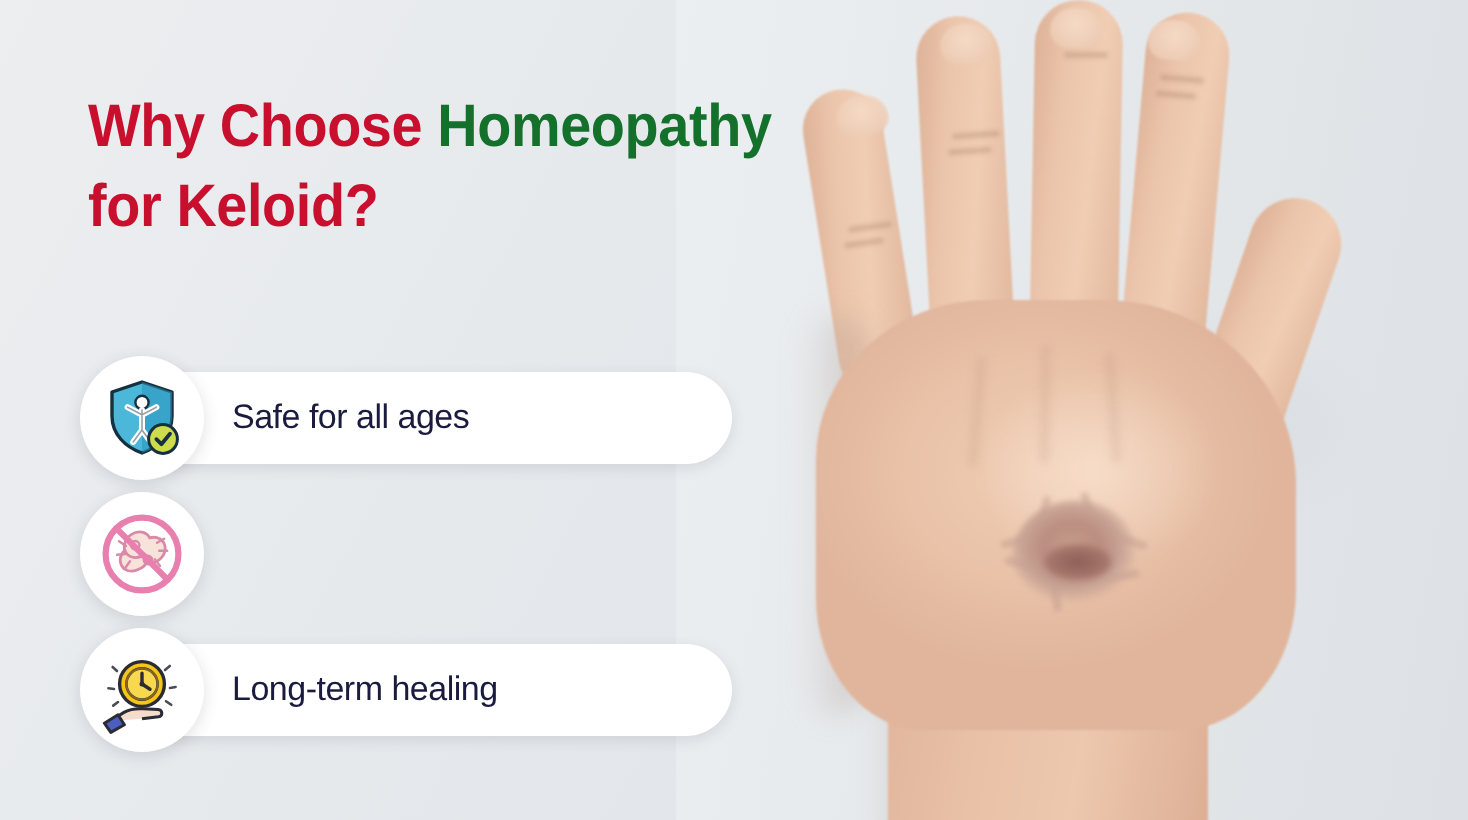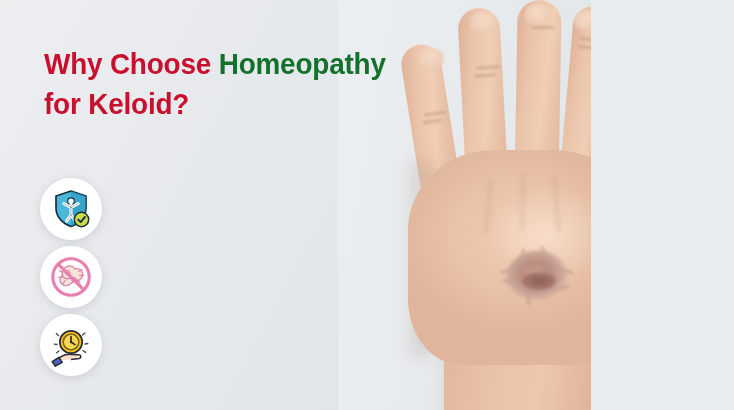--- a/index.html
+++ b/index.html
@@ -2,21 +2,21 @@
 <html><head>
 <meta charset="utf-8">
 <style>
   html,body{margin:0;padding:0;}
   body{
     width:734px;height:410px;overflow:hidden;
     font-family:"Liberation Sans",sans-serif;
     background:#e9ecef;
   }
   #banner{
-    position:relative;width:591px;height:410px;overflow:hidden;
+    position:relative;width:734px;height:410px;overflow:hidden;
     background:linear-gradient(118deg,#eceef0 0%,#e6e9ec 38%,#e2e6ea 62%,#dcdfe3 100%);
   }
 
   
   .photo-wrap{
     position:absolute;left:338px;top:0;width:396px;height:410px;
     overflow:hidden;
   }
   .photo-bg{
     position:absolute;inset:0;
@@ -236,20 +236,23 @@
   </div>
 
   <div class="headline">
     <div class="hl-line">
       <span class="c-red">Why Choose</span>
       <span class="c-green">Homeopathy</span>
     </div>
     <div class="hl-line c-red">for Keloid?</div>
   </div>
 
+  <div class="pill p1">
+    <span class="pill-label">Safe for all ages</span>
+  </div>
   <div class="icon-bubble b1">
     <svg width="42" height="42" viewBox="0 0 42 42">
       <path d="M21 3 L36 8 V20 C36 29 29.5 35.5 21 38.5 C12.5 35.5 6 29 6 20 V8 Z" fill="#4bb7d9" stroke="#17303f" stroke-width="1.7" stroke-linejoin="round"></path>
       <path d="M21 3 L36 8 V20 C36 29 29.5 35.5 21 38.5 Z" fill="#2a95bd" opacity=".55"></path>
       <circle cx="21" cy="13.2" r="3.3" fill="#ffffff" stroke="#17303f" stroke-width="1.2"></circle>
       <path d="M21 17 L21 27 M21 19.4 L13.8 15.6 M21 19.4 L28.2 15.6 M21 27 L16.6 33 M21 27 L25.4 33" stroke="#ffffff" stroke-width="3.0" stroke-linecap="round" fill="none"></path>
       <path d="M21 17 L21 27 M21 19.4 L13.8 15.6 M21 19.4 L28.2 15.6 M21 27 L16.6 33 M21 27 L25.4 33" stroke="#17303f" stroke-width=".8" stroke-linecap="round" fill="none" opacity=".45"></path>
       <circle cx="31.5" cy="31.5" r="7.2" fill="#cddc4a" stroke="#17303f" stroke-width="1.5"></circle>
       <path d="M28.2 31.6 L30.7 34.1 L35.0 28.9" stroke="#17303f" stroke-width="1.9" fill="none" stroke-linecap="round" stroke-linejoin="round"></path>
     </svg>
@@ -265,20 +268,23 @@
           <path d="M7.5,-5.6 l3.6,-2 M8.6,-1.6 l4,0 M6.4,2.6 l2.6,3.4"></path>
         </g>
         <circle cx="-3.4" cy="-4.4" r="2.1" fill="none" stroke="#d98aa8" stroke-width="1.2"></circle>
         <circle cx="3.0" cy="3.0" r="2.1" fill="none" stroke="#d98aa8" stroke-width="1.2"></circle>
       </g>
       <circle cx="22" cy="22" r="18.2" fill="none" stroke="#e87fae" stroke-width="3.1"></circle>
       <line x1="9.2" y1="9.2" x2="34.8" y2="34.8" stroke="#e87fae" stroke-width="3.1" stroke-linecap="round"></line>
     </svg>
   </div>
 
+  <div class="pill p3">
+    <span class="pill-label">Long-term healing</span>
+  </div>
   <div class="icon-bubble b3">
     <svg width="44" height="44" viewBox="0 0 44 44">
       <g stroke="#2b2b35" stroke-width="1.3" stroke-linecap="round" fill="none" opacity=".85">
         <path d="M9.5 12.5 l-2.2 -2.0 M33.5 12.0 l2.4 -2.0 M8.0 21.5 l-2.8 -.4 M36.0 21.0 l2.8 -.5 M10.0 28.0 l-2.4 1.8 M34.0 27.6 l2.6 1.8"></path>
       </g>
       <circle cx="22" cy="19" r="11.2" fill="#f5c518" stroke="#2b2b35" stroke-width="1.7"></circle>
       <circle cx="22" cy="19" r="7.8" fill="#f8d84e" stroke="#2b2b35" stroke-width="1.3"></circle>
       <circle cx="22" cy="19" r="7.8" fill="none" stroke="#d79b0a" stroke-width="1.0" opacity=".55"></circle>
       <path d="M22 19 L22 13.6 M22 19 L26.0 21.6" stroke="#2b2b35" stroke-width="1.7" stroke-linecap="round" fill="none"></path>
       <circle cx="22" cy="19" r="1.25" fill="#2b2b35"></circle>

